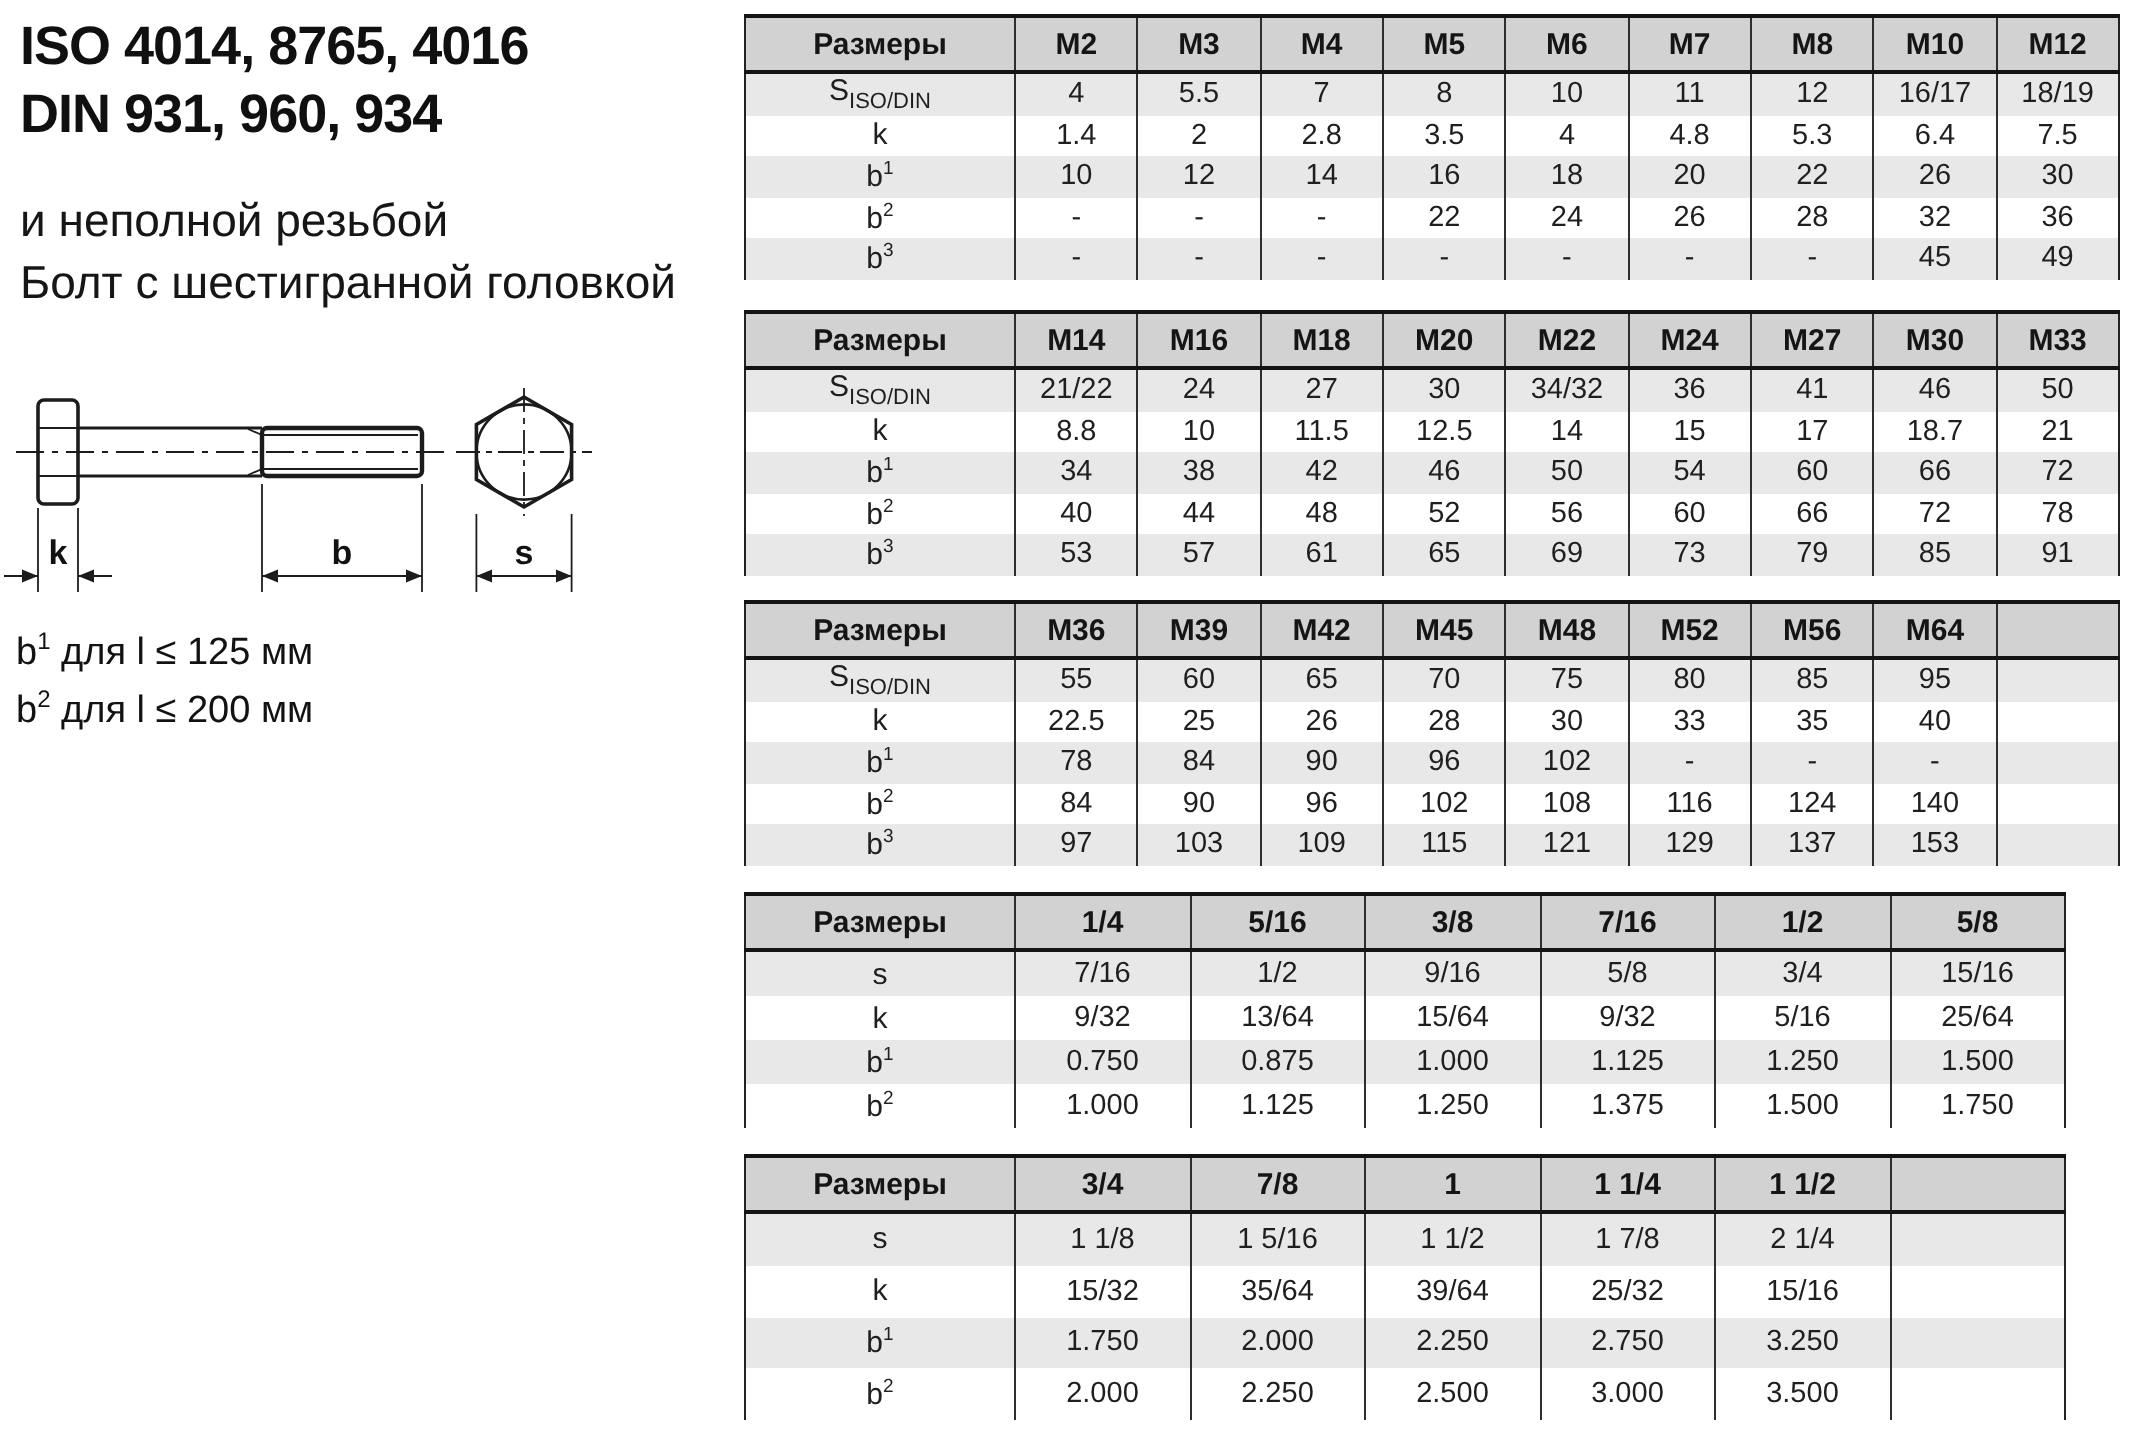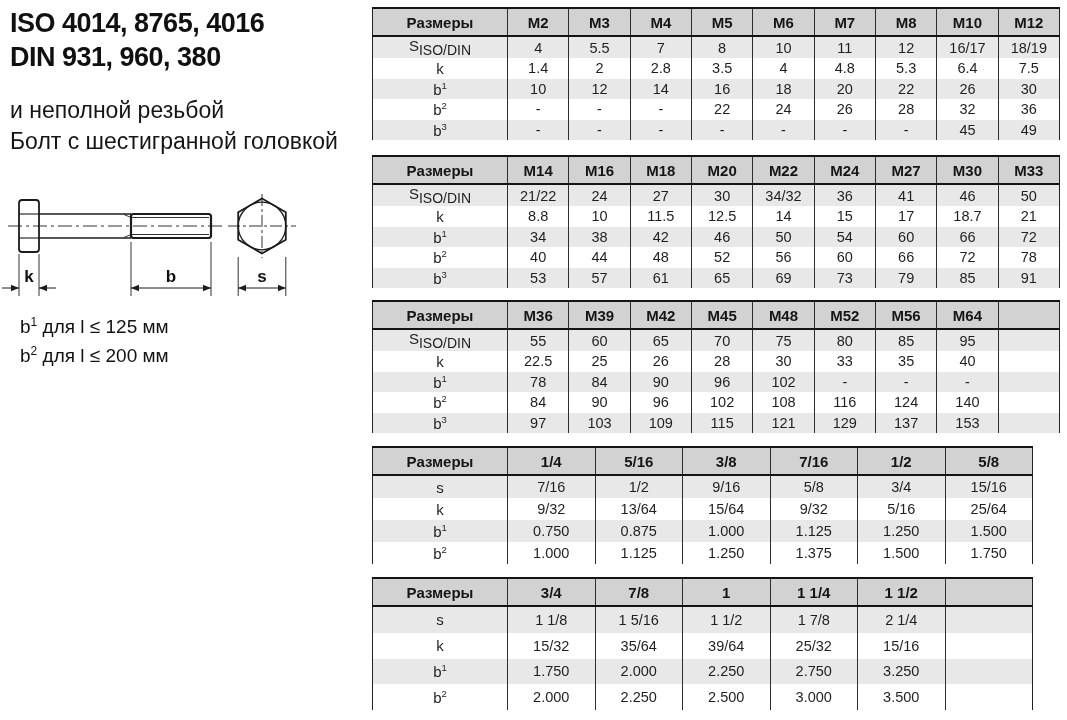--- a/index.html
+++ b/index.html
@@ -12,21 +12,21 @@
   html,body{margin:0;padding:0;background:#fff;}
   .page{position:relative;width:1067px;height:720px;background:#ffffff;
         font-family:"Liberation Sans",sans-serif;color:var(--ink);overflow:hidden;}
 
   
   .title{position:absolute;left:10px;top:6px;font-weight:bold;font-size:27px;
          line-height:34px;letter-spacing:-0.5px;color:#101010;white-space:nowrap;}
   .subtitle{position:absolute;left:10px;top:95px;font-size:23px;line-height:31px;
             color:#161616;white-space:nowrap;}
   .drawing{position:absolute;left:0;top:185px;}
-  .footnotes{position:absolute;left:20px;top:312px;font-size:19px;line-height:29px;color:#121212;}
+  .footnotes{position:absolute;left:8px;top:312px;font-size:19px;line-height:29px;color:#121212;}
   .footnotes sup{font-size:12px;line-height:0;}
 
   
   .tables-area{position:absolute;left:372px;top:0;width:695px;height:572px;}
   table{position:absolute;left:0;border-collapse:collapse;table-layout:fixed;background:#fff;
         border-top:2.5px solid var(--border-dark);
         border-left:1.4px solid #222;border-right:1.4px solid #222;}
   .metric{width:688px;}
   .inch{width:661px;}
   #table-0{top:7px}
@@ -37,34 +37,34 @@
   th,td{border-left:1px solid var(--line);text-align:center;vertical-align:middle;
         padding:0;font-size:14.5px;overflow:hidden;white-space:nowrap;color:#1f1f1f;}
   th:first-child,td:first-child{border-left:none;}
   thead th{background:var(--header-bg);font-weight:bold;font-size:15px;height:26px;
            border-bottom:2.2px solid var(--border-dark);color:#151515;}
   tbody tr:nth-child(odd){background:var(--stripe-bg);}
   .metric tbody td{height:20.5px;}
   #table-3 tbody td{height:22px;}
   #table-4 tbody td{height:25.8px;}
   tbody td:first-child{font-size:15px;}
-  tbody td sub{font-size:14px;}
+  tbody td sub{font-size:11px;}
   tbody td sup{font-size:9.5px;}
 
   
   .dim-label{font-family:"Liberation Sans",sans-serif;font-size:17px;font-weight:bold;fill:#111;}
 </style>
 </head>
 <body>
 
 <div class="page">
 
   <div class="title">
     <div>ISO 4014, 8765, 4016</div>
-    <div>DIN 931, 960, 380</div>
+    <div>DIN 931, 960, 934</div>
   </div>
 
   <div class="subtitle">
     <div>и неполной резьбой</div>
     <div>Болт с шестигранной головкой</div>
   </div>
 
   <svg class="drawing" width="330" height="135" viewBox="0 0 330 135">
 
     <g fill="none" stroke="#1c1c1c">

